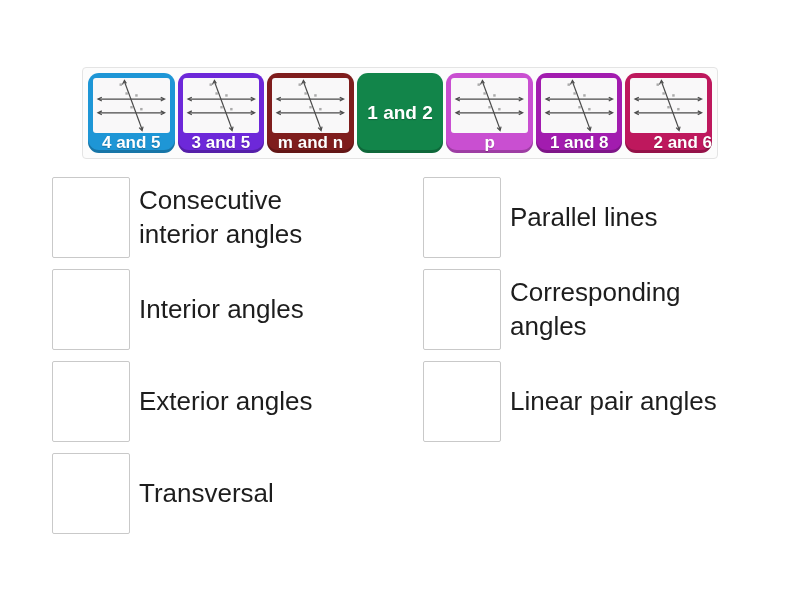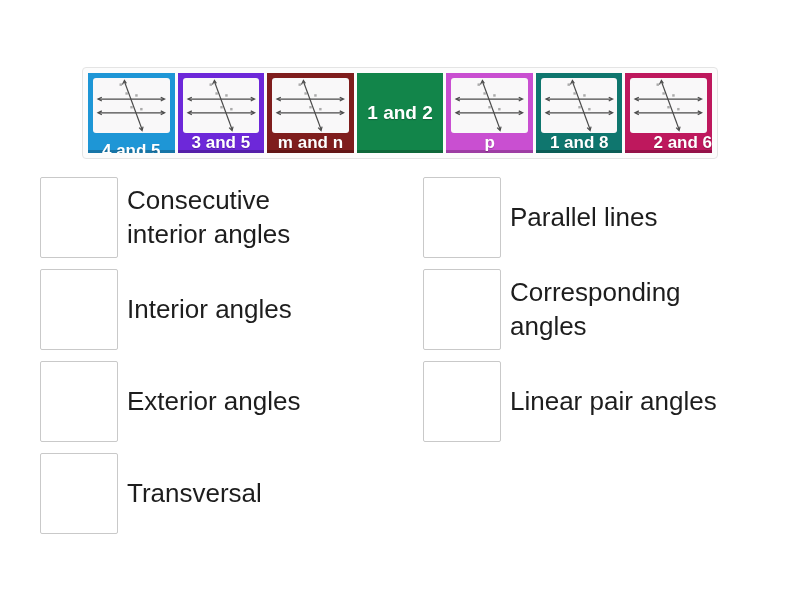--- a/index.html
+++ b/index.html
@@ -19,21 +19,21 @@
     box-sizing: border-box;
     background: #fcfcfc;
     border: 1px solid #e4e4e4;
     border-radius: 4px;
     display: flex;
     gap: 3px;
     padding: 5px;
   }
   .tile {
     flex: 1 1 0;
-    border-radius: 0;
+    border-radius: 11px;
     box-shadow: inset 0 -3px 0 rgba(0,0,0,0.22);
     display: flex;
     flex-direction: column;
     cursor: pointer;
     overflow: hidden;
   }
   .tile-img {
     margin: 5px 5px 0 5px;
     height: 55px;
     flex: none;
@@ -58,21 +58,21 @@
   .tile.text-only .tile-label { font-size: 19px; padding-bottom: 0; }
 
   
   .col {
     position: absolute;
     top: 176px;
     display: flex;
     flex-direction: column;
     gap: 9px;
   }
-  .col-left  { left: 40px; justify-content: flex-end; }
+  .col-left  { left: 52px; justify-content: flex-end; }
   .col-right { left: 423px; }
   .match-row {
     display: flex;
     align-items: center;
     min-height: 83px;
   }
   .drop-box {
     width: 78px; height: 81px;
     box-sizing: border-box;
     flex: none;
@@ -87,21 +87,21 @@
     color: #1d1d1d;
     white-space: pre-line;
   }
 </style>
 </head>
 <body>
 
 <div class="board">
 
   <div class="bank" id="bank">
-  <div class="tile" style="background: rgb(30, 150, 214); gap: 8px;">
+  <div class="tile" style="background: rgb(30, 150, 214);">
     <div class="tile-img">
       <svg viewBox="0 0 78 55">
         <g stroke="#4a4a4a" stroke-width="1.2" fill="none">
           <line x1="6" y1="21" x2="72" y2="21"></line>
           <line x1="6" y1="35" x2="72" y2="35"></line>
           <path d="M69,19 L73,21 L69,23"></path>
           <path d="M9,19 L5,21 L9,23"></path>
           <path d="M69,33 L73,35 L69,37"></path>
           <path d="M9,33 L5,35 L9,37"></path>
           <line x1="32" y1="3" x2="50" y2="52"></line>
@@ -196,21 +196,21 @@
           <rect x="43" y="16" width="2.5" height="2.5"></rect>
           <rect x="38" y="28" width="2.5" height="2.5"></rect>
           <rect x="48" y="30" width="2.5" height="2.5"></rect>
           <rect x="27" y="5" width="2.5" height="2.5"></rect>
         </g>
       </svg>
     </div>
     <div class="tile-label">p</div>
   </div>
 
-  <div class="tile" style="background: #0f766e;">
+  <div class="tile" style="background: #a21caf;">
     <div class="tile-img">
       <svg viewBox="0 0 78 55">
         <g stroke="#4a4a4a" stroke-width="1.2" fill="none">
           <line x1="6" y1="21" x2="72" y2="21"></line>
           <line x1="6" y1="35" x2="72" y2="35"></line>
           <path d="M69,19 L73,21 L69,23"></path>
           <path d="M9,19 L5,21 L9,23"></path>
           <path d="M69,33 L73,35 L69,37"></path>
           <path d="M9,33 L5,35 L9,37"></path>
           <line x1="32" y1="3" x2="50" y2="52"></line>

